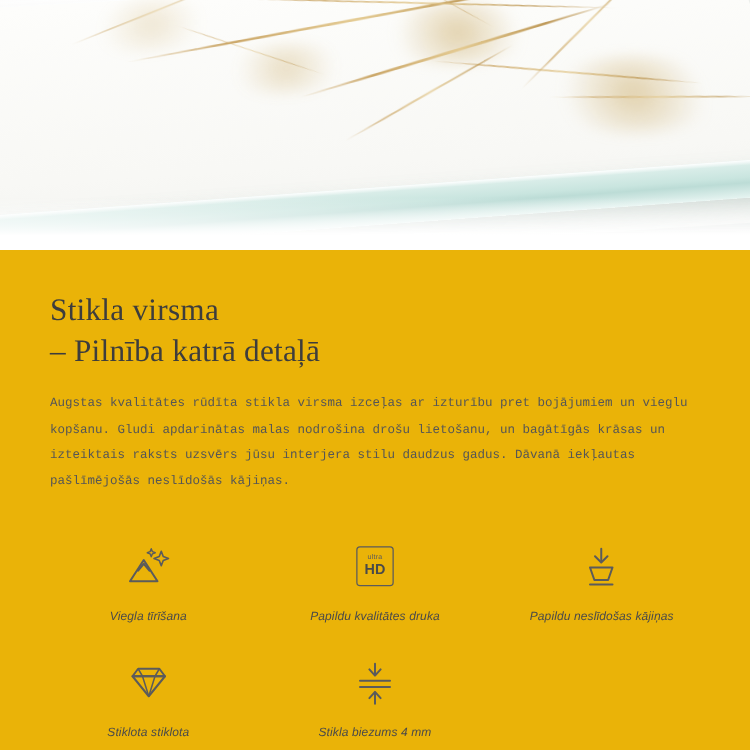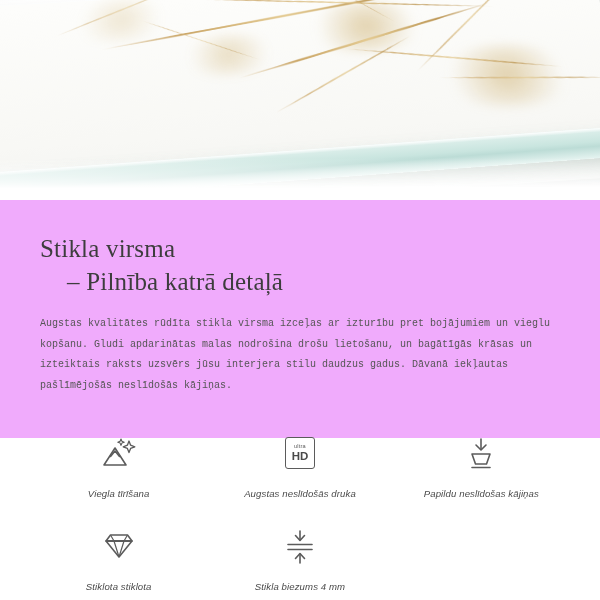--- a/index.html
+++ b/index.html
@@ -8,22 +8,22 @@
     width: 600px;
     height: 600px;
     background: #ffffff;
     font-family: "Liberation Sans", sans-serif;
     overflow: hidden;
   }
 
   .page {
     position: relative;
     width: 600px;
-    height: 438px;
-    background: #f0abfc;
+    height: 600px;
+    background: #eab308;
   }
 
   
   .hero {
     position: relative;
     width: 600px;
     height: 200px;
     overflow: hidden;
     background: #ffffff;
   }
@@ -110,21 +110,21 @@
   }
   .headline {
     font-family: "Liberation Serif", serif;
     color: #3d3d3d;
     font-size: 25px;
     line-height: 1.32;
     font-weight: 400;
     letter-spacing: .2px;
     margin: 0 0 16px 0;
   }
-  .headline .l2 { display: block; margin-left: 27px; }
+  .headline .l2 { display: block; }
 
   .body-copy {
     color: #565656;
     font-size: 10px;
     line-height: 2.05;
     max-width: 522px;
     margin: 0;
     font-family: Liberation Mono, monospace;
   }
 
@@ -228,21 +228,21 @@
       <span class="caption">Viegla tīrīšana</span>
     </div>
 
     <div class="feature">
       <span class="glyph">
         <span class="hd-box">
           <span class="t">ultra</span>
           <span class="b">HD</span>
         </span>
       </span>
-      <span class="caption">Augstas neslīdošās druka</span>
+      <span class="caption">Papildu kvalitātes druka</span>
     </div>
 
 
     <div class="feature">
       <span class="glyph">
         <svg width="40" height="38" viewBox="0 0 40 38" fill="none" stroke="#5b5b5b" stroke-width="1.6">
           <path d="M20 5 L20 15" stroke-linecap="round"></path>
           <path d="M15 11 L20 16 L25 11" stroke-linejoin="round" stroke-linecap="round"></path>
           <path d="M11 20 L29 20 L25.5 30 L14.5 30 Z" stroke-linejoin="round"></path>
           <path d="M11 33.5 L29 33.5" stroke-linecap="round"></path>

